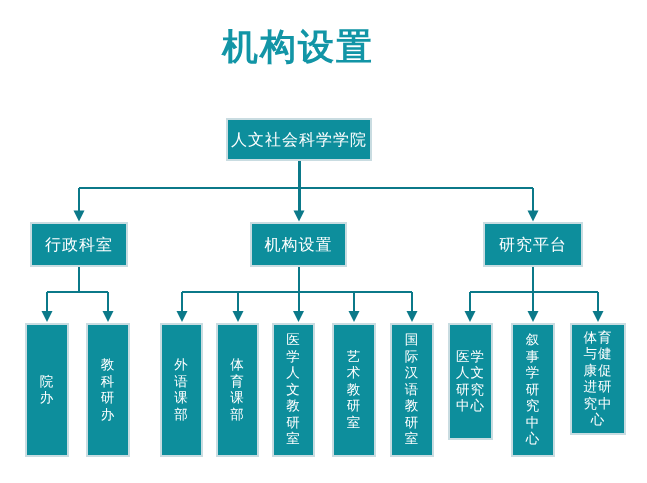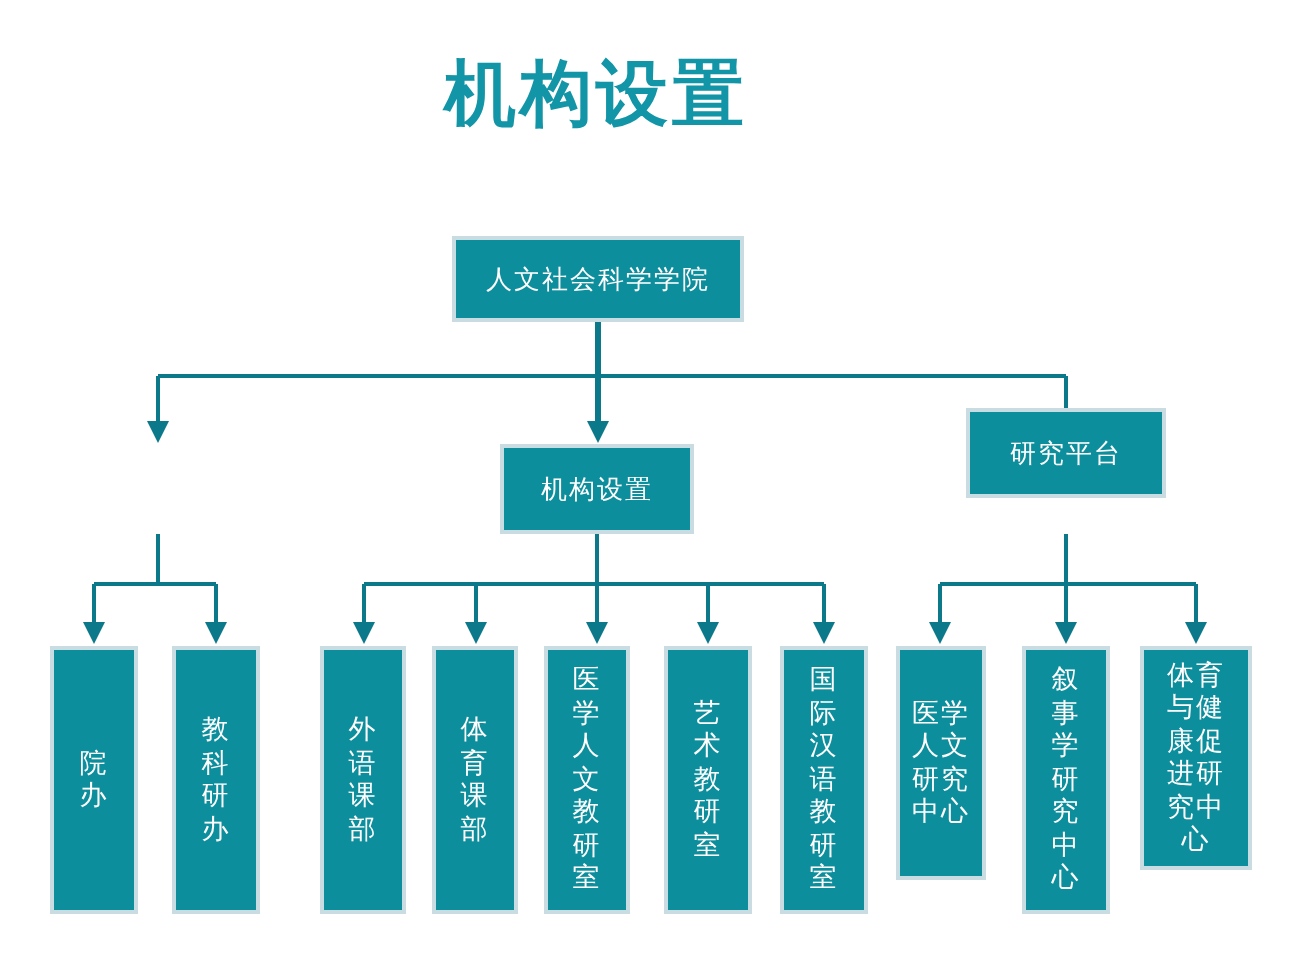--- a/index.html
+++ b/index.html
@@ -24,21 +24,21 @@
   .connectors path.thick{stroke-width:3;}
   .connectors polygon{fill:var(--connector);stroke:none;}
   .node{
     position:absolute;box-sizing:border-box;
     background:var(--node-fill);
     border:2px solid var(--node-border);
     color:var(--node-text);
     display:flex;align-items:center;justify-content:center;
     text-align:center;
   }
-  .node .label{font-size:13px;letter-spacing:1px;line-height:18px;}
+  .node .label{font-size:16px;letter-spacing:1px;line-height:18px;}
   .node.leaf .label{white-space:pre-line;font-size:13.5px;line-height:16.5px;letter-spacing:1px;}
 </style>
 </head>
 <body>
 
 <div class="stage">
 
   <h1 class="title">机构设置</h1>
 
   <svg class="connectors" viewBox="0 0 647 483" xmlns="http://www.w3.org/2000/svg" aria-hidden="true">
@@ -76,24 +76,27 @@
     <path d="M598,292 V313"></path>
     <polygon points="464.5,311 475.5,311 470,322"></polygon>
     <polygon points="527.5,311 538.5,311 533,322"></polygon>
     <polygon points="592.5,311 603.5,311 598,322"></polygon>
   </svg>
 
   <div class="node" style="left:226px;top:118px;width:146px;height:43px">
     <span class="label">人文社会科学学院</span>
   </div>
 
+  <div class="node" style="left:30px;top:222px;width:98px;height:45px">
+    <span class="label">行政科室</span>
+  </div>
   <div class="node" style="left:250px;top:222px;width:97px;height:45px">
     <span class="label">机构设置</span>
   </div>
-  <div class="node" style="left:483px;top:204px;width:100px;height:45px">
+  <div class="node" style="left:483px;top:222px;width:100px;height:45px">
     <span class="label">研究平台</span>
   </div>
 
   <div class="node leaf" style="left:25px;top:323px;width:44px;height:134px">
     <span class="label">院
 办</span>
   </div>
   <div class="node leaf" style="left:86px;top:323px;width:44px;height:134px">
     <span class="label">教
 科

